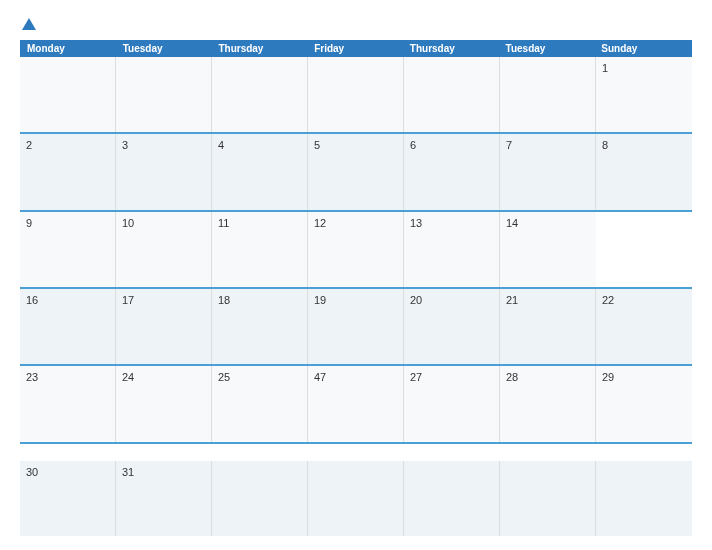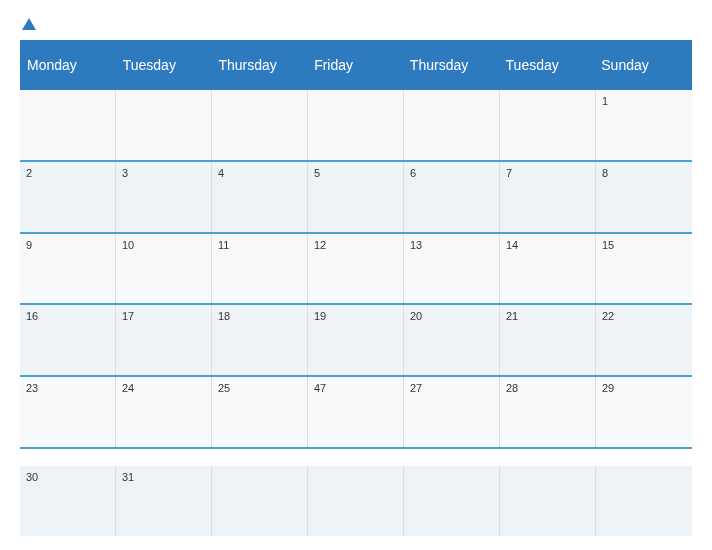--- a/index.html
+++ b/index.html
@@ -79,23 +79,23 @@
       flex-direction: column;
     }
     .day-headers {
       display: grid;
       grid-template-columns: repeat(7, 1fr);
       background: #2e7abf;
       border: 1px solid #2e7abf;
     }
     .day-header {
       color: #fff;
-      font-size: 14px;
-      font-weight: normal;
-      padding: 16px 6px;
+      font-size: 10px;
+      font-weight: bold;
+      padding: 2px 6px;
       text-align: left;
     }
     .weeks {
       flex: 1;
       display: flex;
       flex-direction: column;
     }
     .week-row {
       display: grid;
       grid-template-columns: repeat(7, 1fr);
@@ -218,23 +218,20 @@
           </div>
           <div class="day-cell">
             <span class="day-number">12</span>
           </div>
           <div class="day-cell">
             <span class="day-number">13</span>
           </div>
           <div class="day-cell">
             <span class="day-number">14</span>
           </div>
-          <div class="day-cell">
-            <span class="day-number">15</span>
-          </div>
         </div>
         <div class="week-row">
           <div class="day-cell">
             <span class="day-number">16</span>
           </div>
           <div class="day-cell">
             <span class="day-number">17</span>
           </div>
           <div class="day-cell">
             <span class="day-number">18</span>

